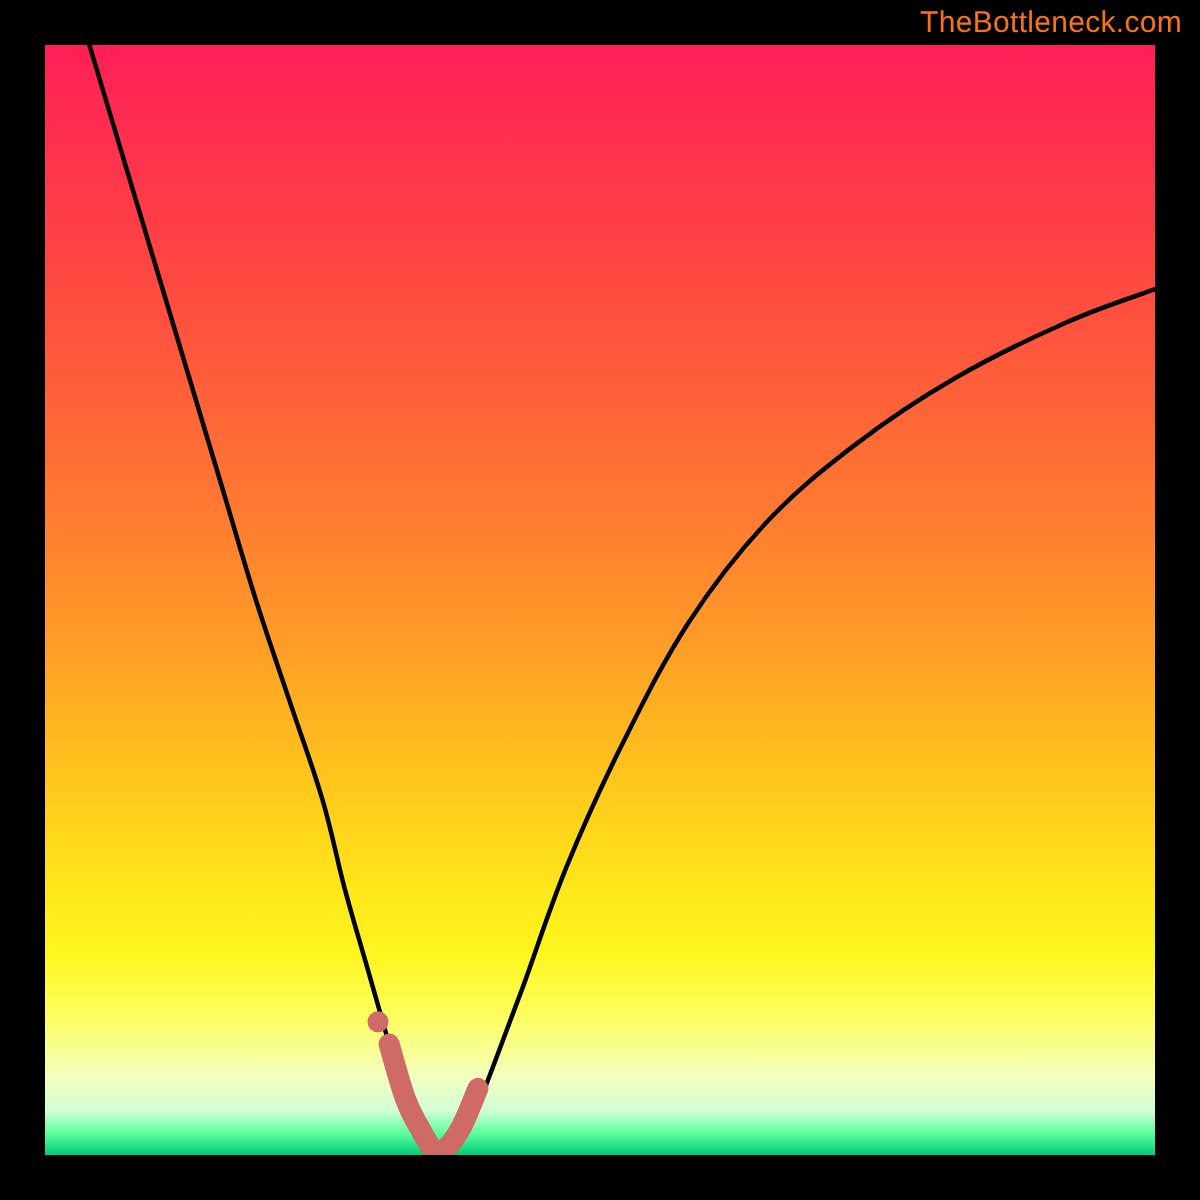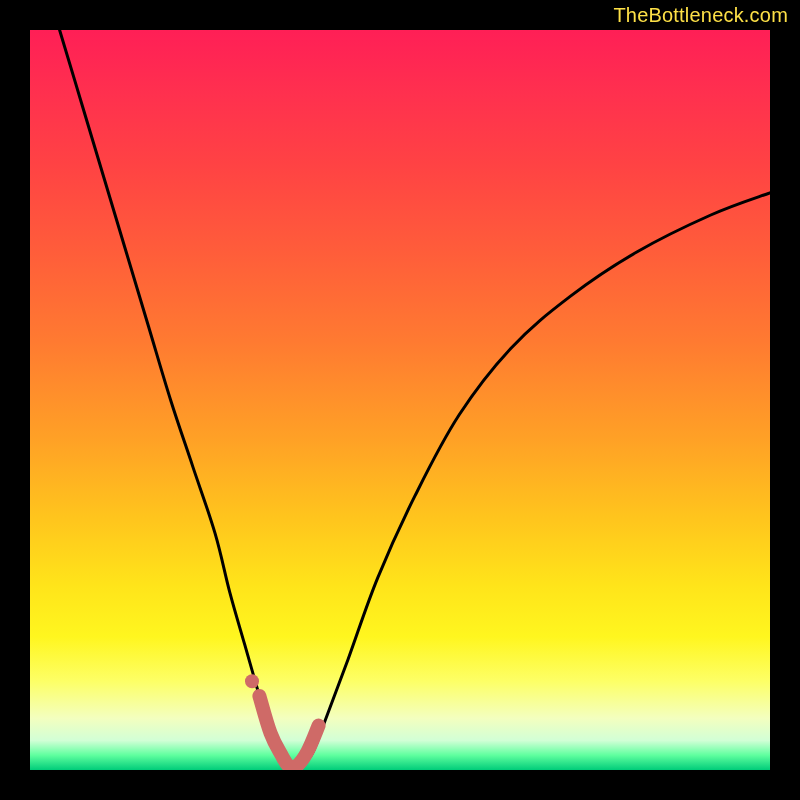--- a/index.html
+++ b/index.html
@@ -46,21 +46,21 @@
       #f3ffbf 93%,
       #d2ffd6 96%,
       #5fff9f 98%,
       #00cc7a 100%
     );
   }
   .watermark {
     position: absolute;
     top: 4px;
     right: 12px;
-    color: #fde047;
+    color: #f97316;
     font-size: 20px;
     letter-spacing: 0.2px;
     font-weight: 400;
   }
   svg {
     position: absolute;
     left: 0;
     top: 0;
   }
 </style>

